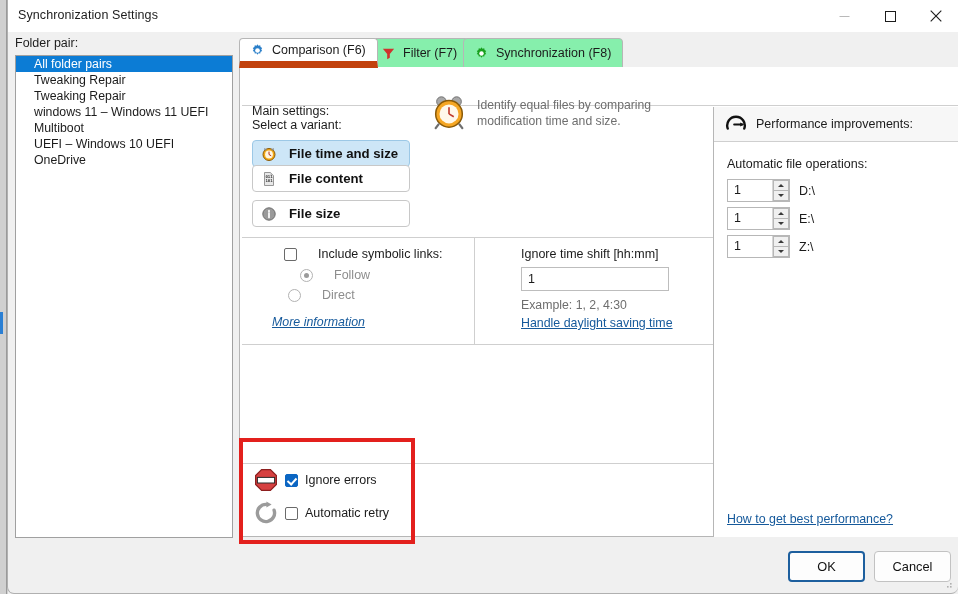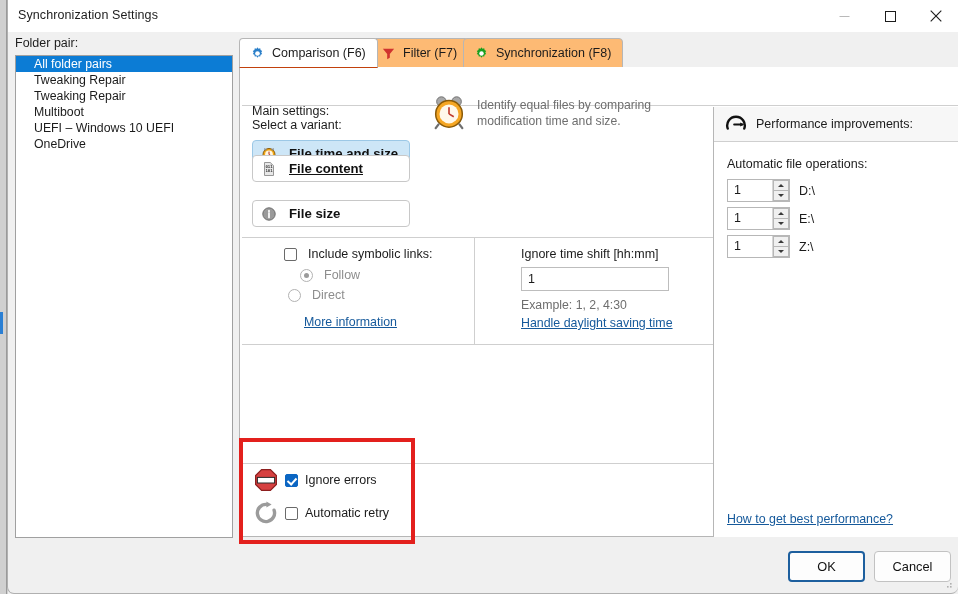--- a/index.html
+++ b/index.html
@@ -89,28 +89,28 @@
   }
   .tabstrip .baseline {
     position: absolute; left: 0; bottom: 0; width: 720px; height: 1px;
     background: #b6b6b6;
   }
   .tab {
     position: absolute; top: 0; height: 30px;
     display: flex; align-items: center; gap: 7px;
     padding: 0 11px 0 10px;
     font-size: 12.5px; color: #1b1b1b;
-    background: #fdba74;
+    background: #86efac;
     border: 1px solid #b6b6b6;
     border-bottom: 1px solid #b6b6b6;
     border-radius: 4px 4px 0 0;
   }
   .tab.active {
     background: #ffffff;
-    border-bottom: 1px solid #c2410c;
+    border-bottom: 7px solid #c2410c;
     z-index: 3;
   }
   .tab .tico { width: 15px; height: 15px; flex: 0 0 15px; display:block; }
 
   
   .content {
     position: absolute; left: 231px; top: 67px;
     width: 720px; height: 470px;
     background: #ffffff;
     border: 1px solid #b6b6b6;
@@ -158,21 +158,21 @@
     position: absolute; left: 2px; top: 170px;
     width: 472px; height: 108px;
     border-top: 1px solid #cfcfcf;
     border-bottom: 1px solid #cfcfcf;
   }
   .vdiv {
     position: absolute; left: 234px; top: 171px;
     width: 1px; height: 106px; background: #cfcfcf;
   }
 
-  .cb-row { position: absolute; display: flex; align-items: center; gap: 11px; }
+  .cb-row { position: absolute; display: flex; align-items: center; gap: 21px; }
   .cbx {
     width: 13px; height: 13px; flex: 0 0 13px;
     border: 1px solid #6a6a6a;
     background: #fff; border-radius: 2px;
     display: inline-block; position: relative;
   }
   .cbx.on {
     background: #0b66c3; border-color: #0b66c3;
   }
   .cbx.on::after {
@@ -318,20 +318,21 @@
           </svg>
         </div>
       </div>
     </div>
 
     <div class="fp-label">Folder pair:</div>
     <div class="fp-list">
       <div class="fp-item selected">All folder pairs</div>
       <div class="fp-item">Tweaking Repair</div>
       <div class="fp-item">Tweaking Repair</div>
+      <div class="fp-item">windows 11 – Windows 11 UEFI</div>
       <div class="fp-item">Multiboot</div>
       <div class="fp-item">UEFI – Windows 10 UEFI</div>
       <div class="fp-item">OneDrive</div>
     </div>
 
     <div class="tabstrip">
       <div class="baseline"></div>
 
       <div class="tab active" style="left:0px;">
         <svg class="tico" viewBox="0 0 16 16">
@@ -368,21 +369,21 @@
         <svg class="vico" viewBox="0 0 16 16">
           <circle cx="8" cy="8.5" r="6" fill="#f3a712" stroke="#8a5a08" stroke-width="1"></circle>
           <circle cx="8" cy="8.5" r="3.9" fill="#fff6e0"></circle>
           <line x1="8" y1="8.5" x2="8" y2="5.6" stroke="#b02b1f" stroke-width="1"></line>
           <line x1="8" y1="8.5" x2="10.2" y2="9.8" stroke="#b02b1f" stroke-width="1"></line>
           <path d="M3.3 2.6l2 1.6M12.7 2.6l-2 1.6" stroke="#8a8a8a" stroke-width="1.4"></path>
         </svg>
         <span>File time and size</span>
       </div>
 
-      <div class="vbtn" style="top:88px;text-decoration:underline;">
+      <div class="vbtn" style="top:98px;">
         <svg class="vico" viewBox="0 0 16 16">
           <path fill="#e8e8e8" stroke="#8c8c8c" stroke-width="0.9" d="M3.5 1.5h6l3 3v10h-9z"></path>
           <path fill="#bfbfbf" d="M9.5 1.5l3 3h-3z"></path>
           <text x="4.4" y="7.3" font-size="4" fill="#3a3a3a" font-family="monospace">011</text>
           <text x="4.4" y="11.3" font-size="4" fill="#3a3a3a" font-family="monospace">101</text>
         </svg>
         <span>File content</span>
       </div>
 
       <div class="vbtn" style="top:133px;">
@@ -412,21 +413,21 @@
         <span class="cb-lab">Include symbolic links:</span>
       </div>
       <div class="cb-row" style="left:60px; top:201px;">
         <span class="rad on"></span>
         <span class="cb-lab dim">Follow</span>
       </div>
       <div class="cb-row" style="left:48px; top:221px;">
         <span class="rad"></span>
         <span class="cb-lab dim">Direct</span>
       </div>
-      <div class="lnk" style="position:absolute; left:64px; top:248px;">More information</div>
+      <div class="lnk" style="position:absolute; left:32px; top:248px;font-style:italic;">More information</div>
 
       <div class="ts-title" style="left:281px; top:180px;">Ignore time shift [hh:mm]</div>
       <div class="ts-input" style="left:281px; top:200px;" placeholder="">1</div>
       <div class="ts-ex" style="left:281px; top:231px;">Example:  1, 2, 4:30</div>
       <div class="lnk" style="position:absolute; left:281px; top:249px;">Handle daylight saving time</div>
 
       <div class="bottom-div"></div>
 
       <div class="err-row" style="left:14px; top:401px;">
         <svg class="err-ico" viewBox="0 0 24 24">

